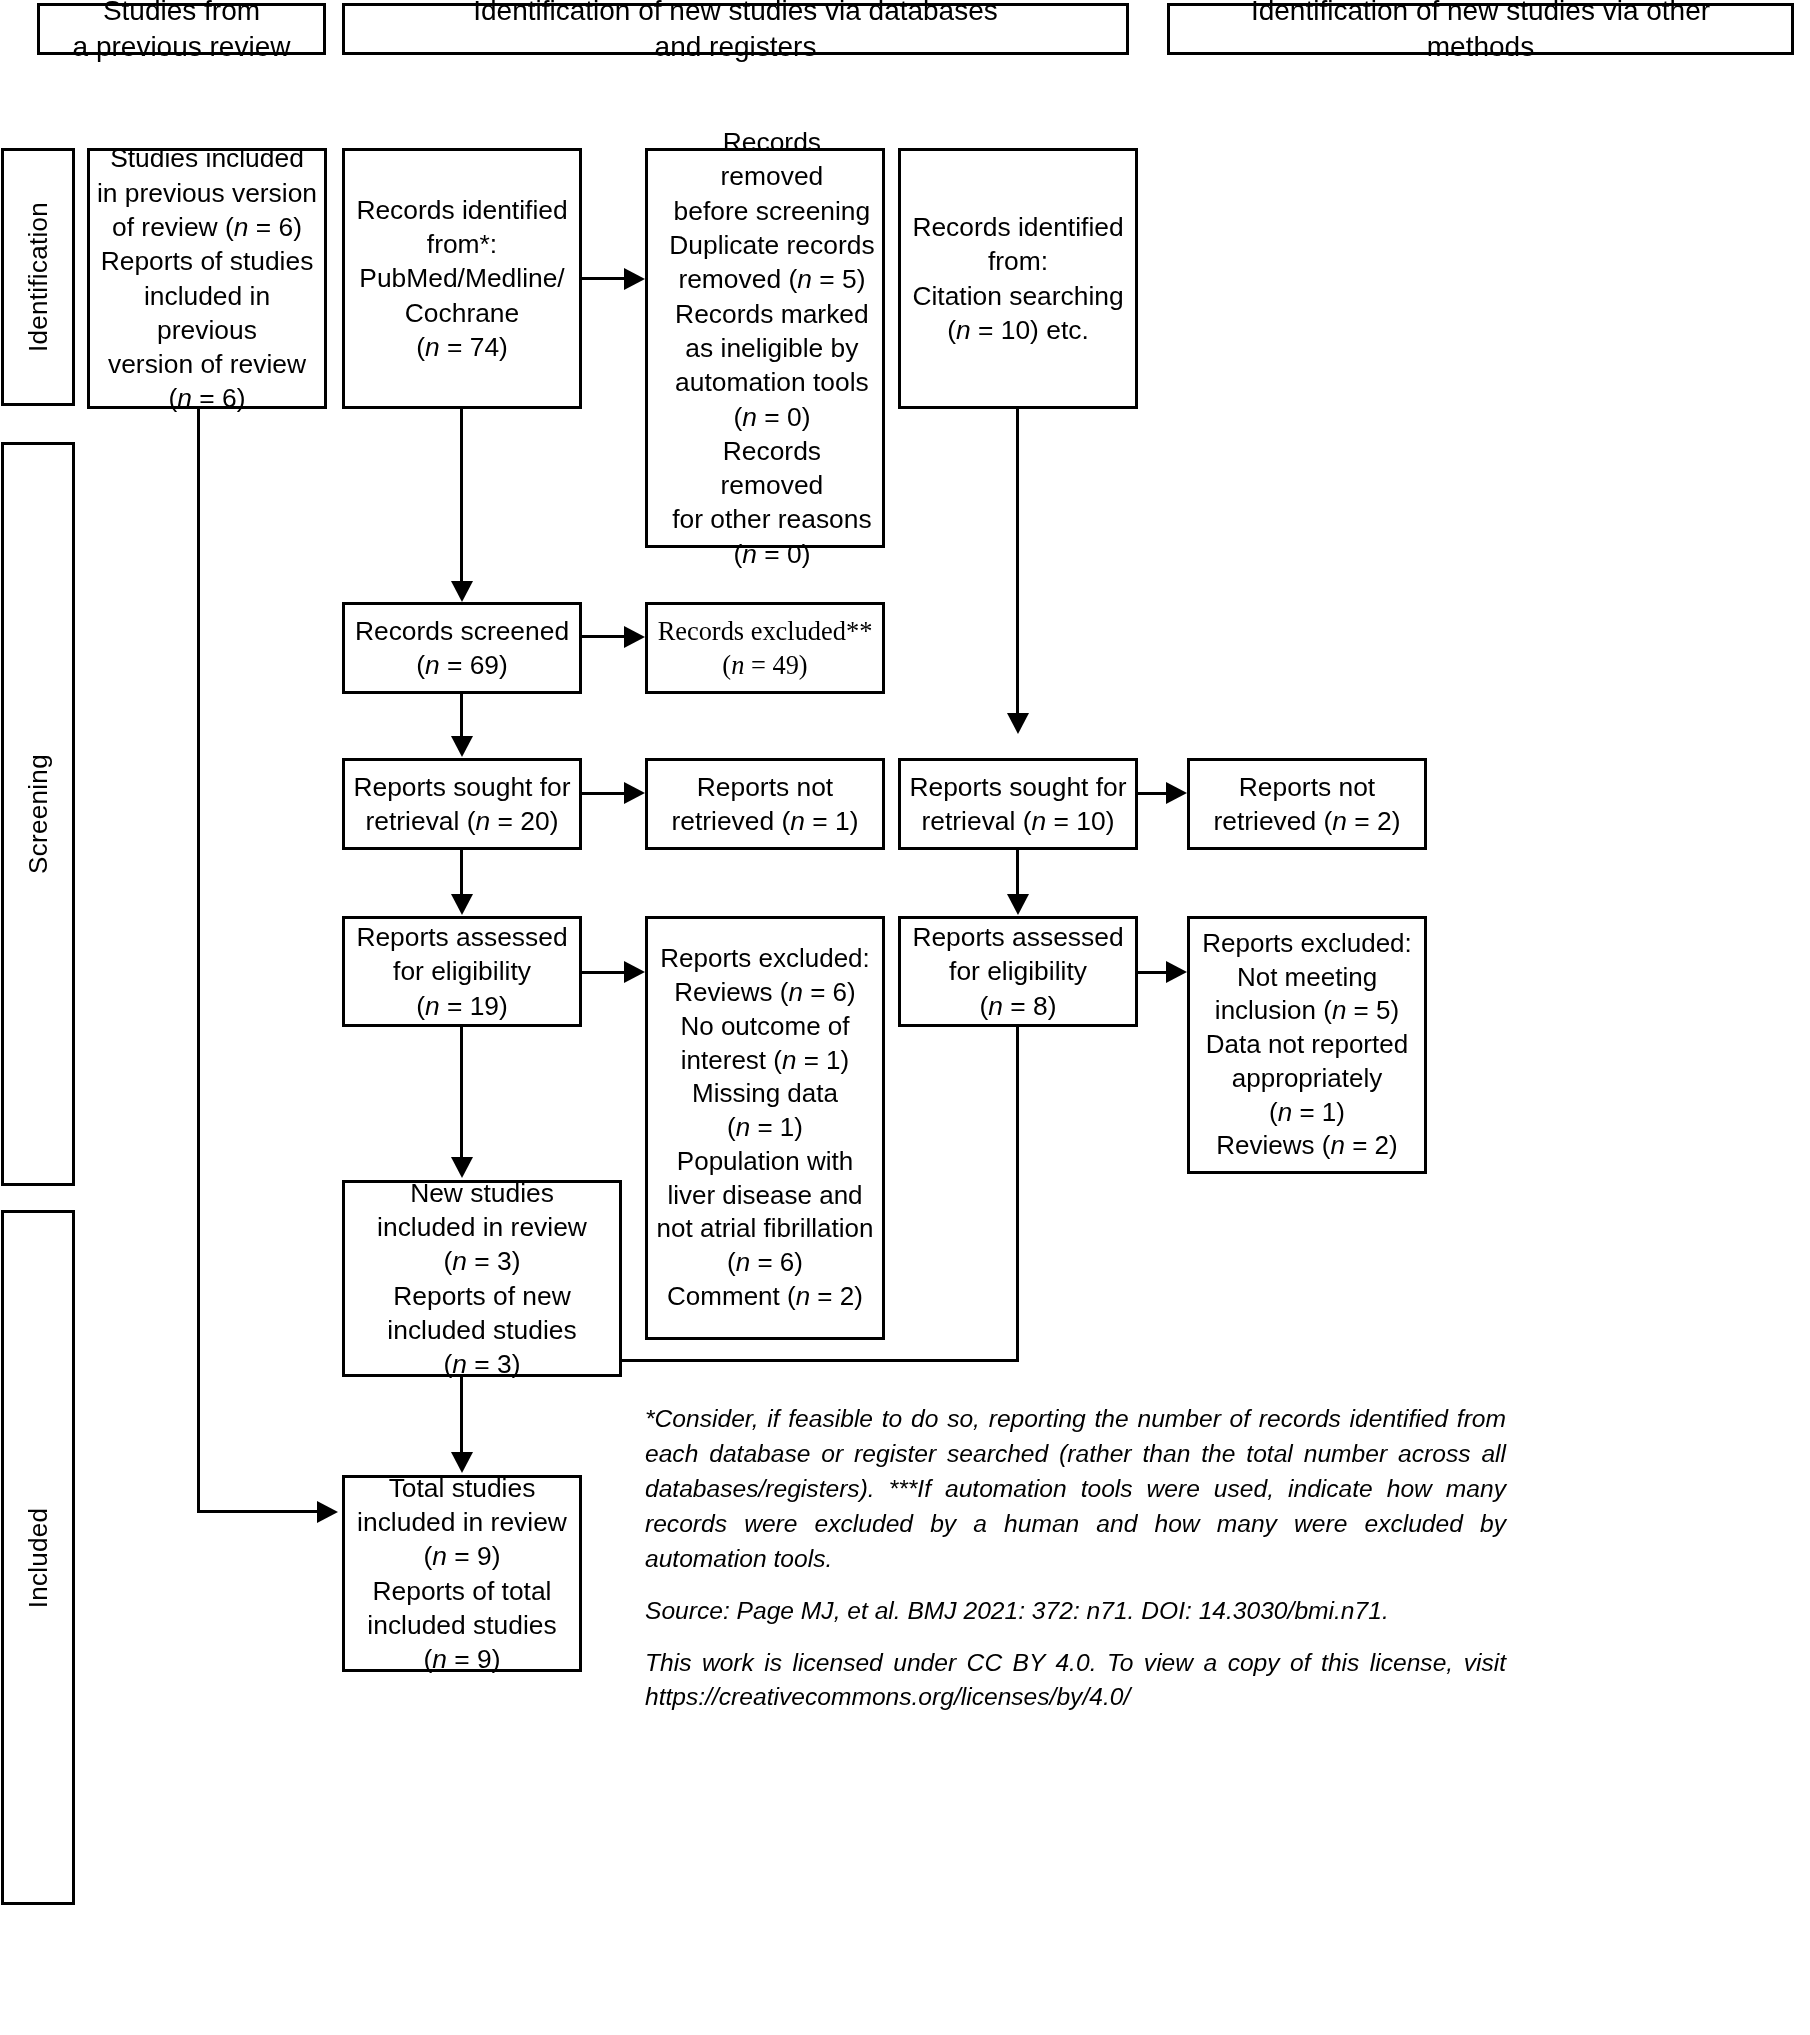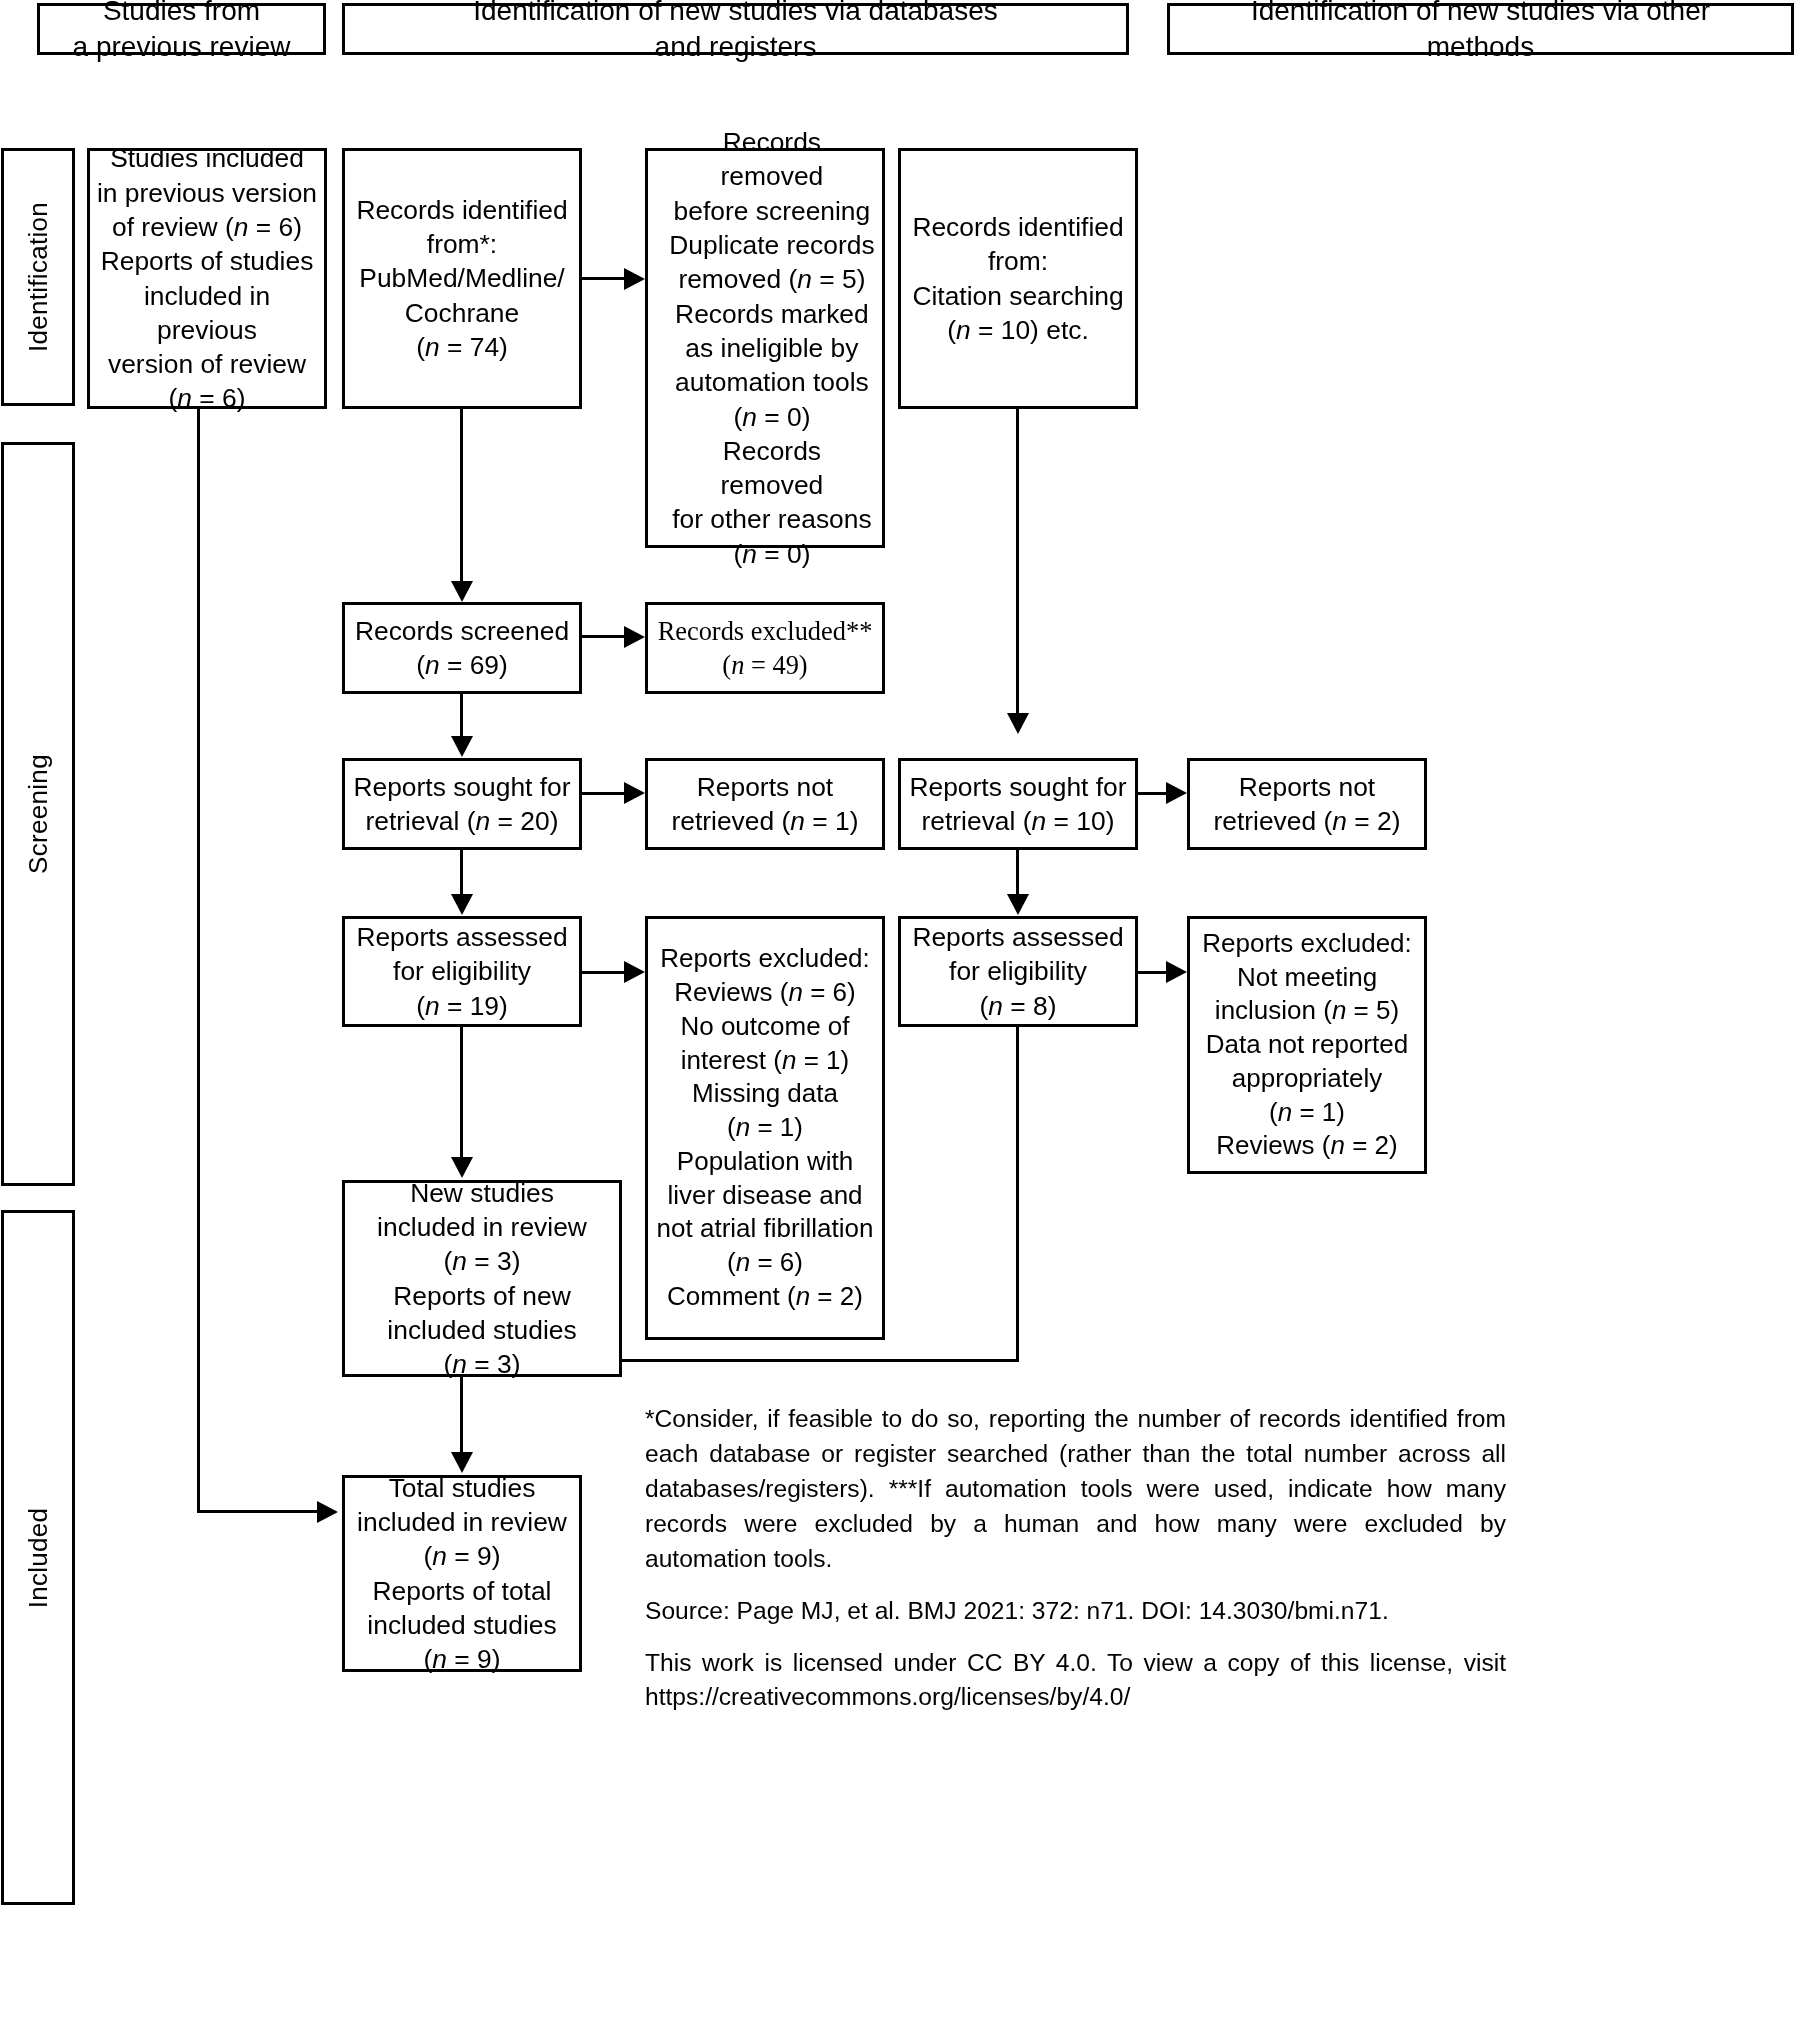--- a/index.html
+++ b/index.html
@@ -81,20 +81,21 @@
   .arrow-d {
     position: absolute;
     width: 0; height: 0;
     border-left: 11px solid transparent;
     border-right: 11px solid transparent;
     border-top: 21px solid #000000;
   }
   
   .footnote {
     position: absolute;
+    font-style: italic;
     font-size: 24.6px;
     line-height: 1.42;
     text-align: justify;
     color: #000000;
   }
   .footnote p { margin: 0 0 17px 0; }
   .footnote p:last-child { margin-bottom: 0; }
   i.n { font-style: italic; }
 </style>
 </head>

